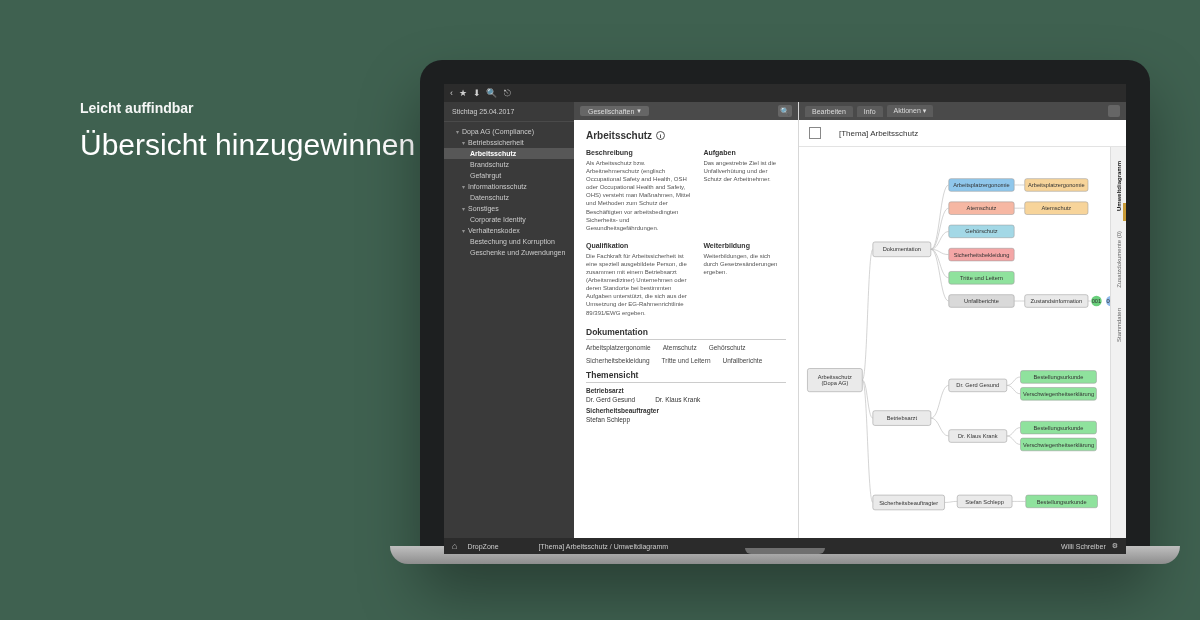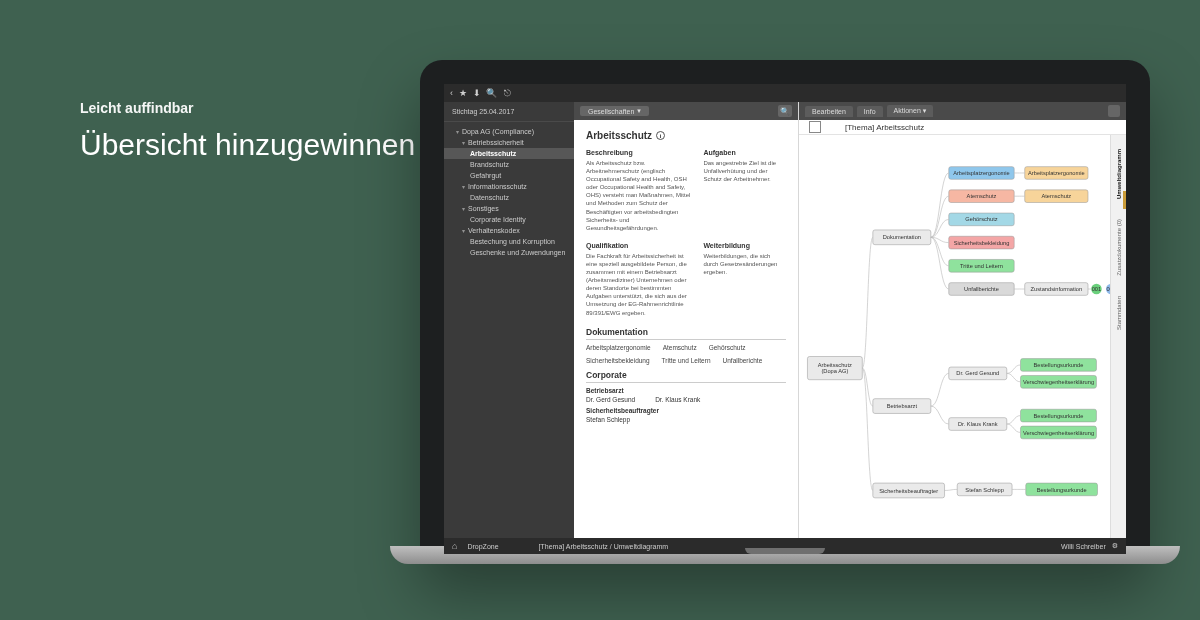--- a/index.html
+++ b/index.html
@@ -53,21 +53,21 @@
   .tags { display:flex; flex-wrap:wrap; gap:6px 12px; font-size:6.5px; color:#444;}
   .func .pair { display:flex; gap:20px; font-size:6.5px; margin:2px 0;}
   .func .lbl { font-weight:700; margin-top:4px; font-size:6.5px;}
 
   
   .rightcol { flex:1; background:#fff; display:flex; flex-direction:column; position:relative; }
   .rtool { height:18px; background:#4a4a4a; display:flex; align-items:center; padding:0 6px; gap:4px; }
   .rtool .tab { color:#ddd; background:#5c5c5c; padding:2px 7px; font-size:7px; border-radius:2px 2px 0 0; }
   .rtool .spacer{flex:1;}
   .rtool .sq { width:12px;height:12px;background:#666;border-radius:2px;}
-  .rhead { padding:1px 10px; border-bottom:1px solid #e3e3e3; display:flex; align-items:center; gap:24px; font-size:8px;}
+  .rhead { padding:7px 10px; border-bottom:1px solid #e3e3e3; display:flex; align-items:center; gap:18px; font-size:8px;}
   .rhead .icon { width:12px;height:12px;border:1px solid #888;}
   .diagram { flex:1; position:relative; }
   .sidetabs { position:absolute; right:0; top:0; bottom:0; width:16px; background:#f1f1f1; border-left:1px solid #ddd; display:flex; flex-direction:column; align-items:center; padding-top:10px; font-size:6px; color:#666; gap:12px;}
   .sidetabs .v { writing-mode:vertical-rl; transform:rotate(180deg); padding:4px 0;}
   .sidetabs .v.act { font-weight:700; color:#222; }
   .sidetabs .mark { width:3px; height:18px; background:#c99b38; position:absolute; right:0; top:56px;}
 
   svg.graph { position:absolute; inset:0; }
   .nbox { stroke:#999; stroke-width:.5; rx:2; }
   .ntext { font-size:5.4px; fill:#333; }
@@ -157,21 +157,21 @@
                 </div>
                 <h2>Dokumentation</h2>
                 <div class="tags" id="doku-tags">
                     <span>Arbeitsplatzergonomie</span>
                     <span>Atemschutz</span>
                     <span>Gehörschutz</span>
                     <span>Sicherheitsbekleidung</span>
                     <span>Tritte und Leitern</span>
                     <span>Unfallberichte</span>
                   </div>
-                <h2>Corporate</h2>
+                <h2>Themensicht</h2>
                 <div class="func">
                   <div class="lbl">Betriebsarzt</div>
                   <div class="pair">
                     <span>Dr. Gerd Gesund</span>
                     <span>Dr. Klaus Krank</span>
                   </div>
                   <div class="lbl">Sicherheitsbeauftragter</div>
                   <div class="pair">
                       <span>Stefan Schlepp</span>
                     </div>

